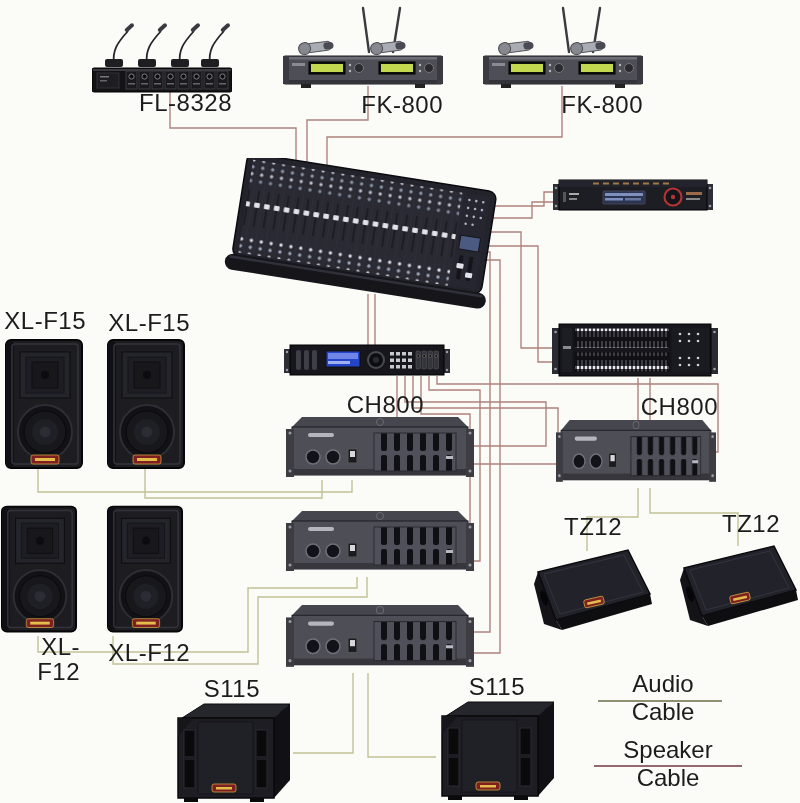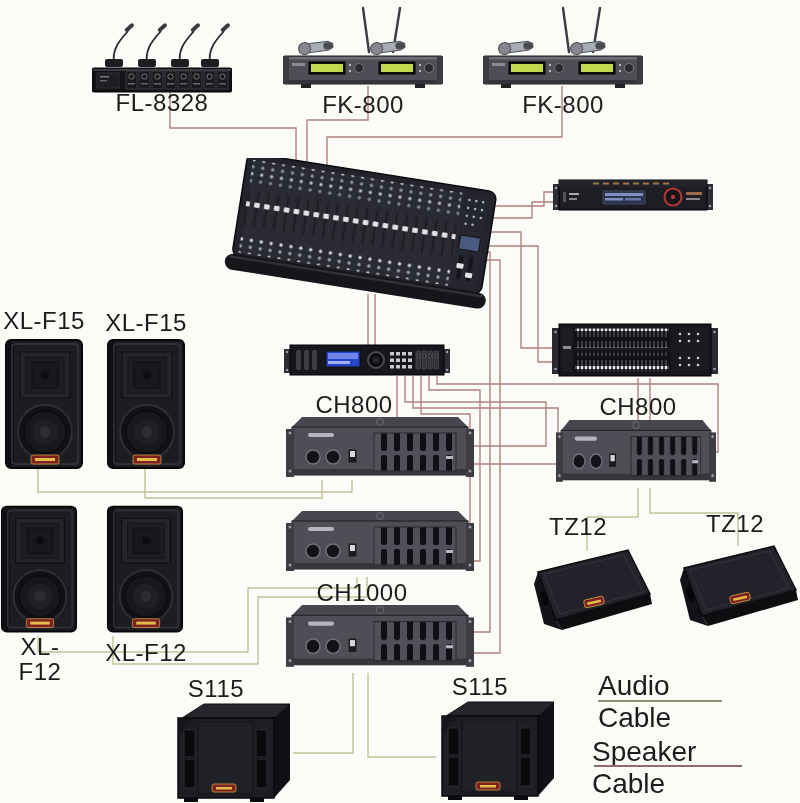--- a/index.html
+++ b/index.html
@@ -1,22 +1,22 @@
 <!DOCTYPE html>
 <html><head>
 <meta charset="utf-8">
 <style>
   html,body{margin:0;padding:0;background:#e8e8e8;}
   #stage{position:relative;width:800px;height:803px;background:#fbfbf8;overflow:hidden;
          font-family:"Liberation Sans", sans-serif;}
   .dev{position:absolute;}
   .dev svg{display:block;width:100%;height:100%;}
-  .lbl{position:absolute;font-size:24px;color:#1c1c1c;text-align:center;letter-spacing:.5px;line-height:1.05;}
+  .lbl{position:absolute;font-size:24px;color:#1c1c1c;text-align:right;letter-spacing:.5px;line-height:1.05;}
   #wires{position:absolute;left:0;top:0;width:800px;height:803px;}
-  .legend-text{position:absolute;font-size:28px;color:#1c1c1c;text-align:left;}
+  .legend-text{position:absolute;font-size:24px;color:#1c1c1c;text-align:center;}
   .legend-line{position:absolute;height:2px;}
 </style>
 </head>
 <body>
 
 <div id="stage">
 
   <svg id="wires" viewBox="0 0 800 803">
       <polyline points="170,88 170,128 296,128 296,178" fill="none" stroke="#AF837C" stroke-width="1.4"></polyline>
       <polyline points="368,86 368,120 307,120 307,178" fill="none" stroke="#AF837C" stroke-width="1.4"></polyline>
@@ -587,21 +587,20 @@
       <rect x="46" y="87" width="16" height="2.5" fill="#e3bc4a"></rect>
       <rect x="14" y="98" width="14" height="4" fill="#0a0a0c"></rect>
         <rect x="80" y="98" width="14" height="4" fill="#0a0a0c"></rect>
     </svg>
   </div>
 
   <div class="lbl" style="left:92px;width:140px;top:90px">FL-8328</div>
   <div class="lbl" style="left:283px;width:160px;top:92px">FK-800</div>
   <div class="lbl" style="left:483px;width:160px;top:92px">FK-800</div>
   <div class="lbl" style="left:284px;width:140px;top:392px">CH800</div>
-  <div class="lbl" style="left:288px;width:148px;top:580px">CH1000</div>
   <div class="lbl" style="left:558px;width:160px;top:394px">CH800</div>
   <div class="lbl" style="left:2px;width:84px;top:308px">XL-F15</div>
   <div class="lbl" style="left:102px;width:88px;top:310px">XL-F15</div>
   <div class="lbl" style="left:0px;width:80px;top:634px">XL-F12</div>
   <div class="lbl" style="left:102px;width:88px;top:640px">XL-F12</div>
   <div class="lbl" style="left:534px;width:88px;top:514px">TZ12</div>
   <div class="lbl" style="left:690px;width:90px;top:511px">TZ12</div>
   <div class="lbl" style="left:172px;width:88px;top:676px">S115</div>
   <div class="lbl" style="left:435px;width:90px;top:674px">S115</div>
 

